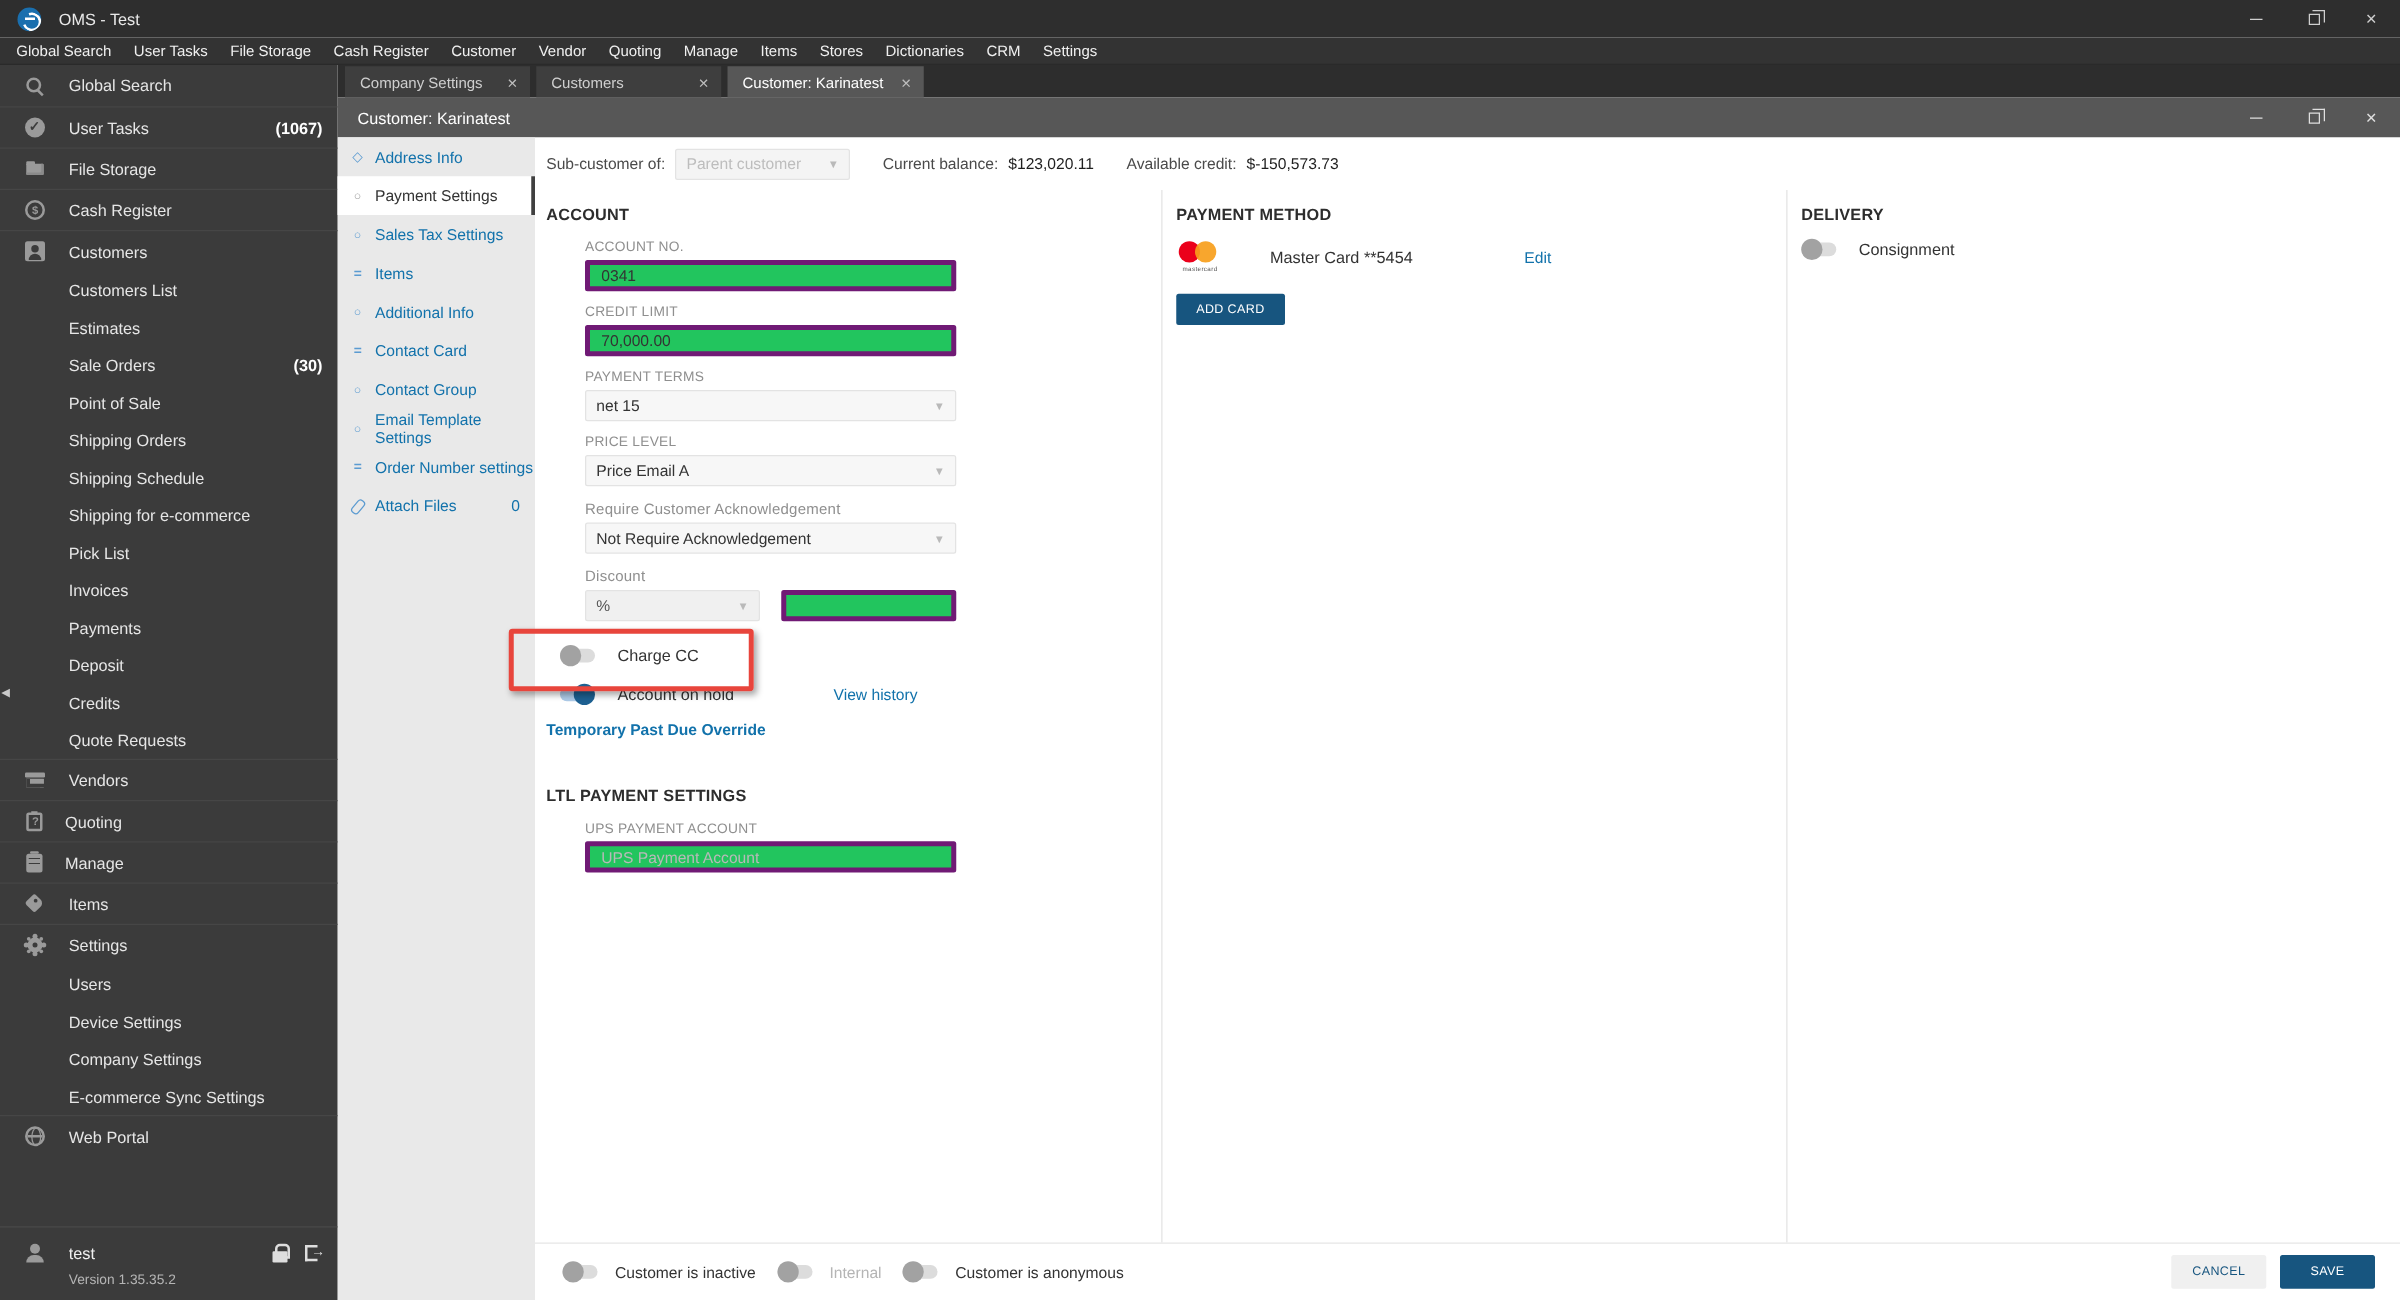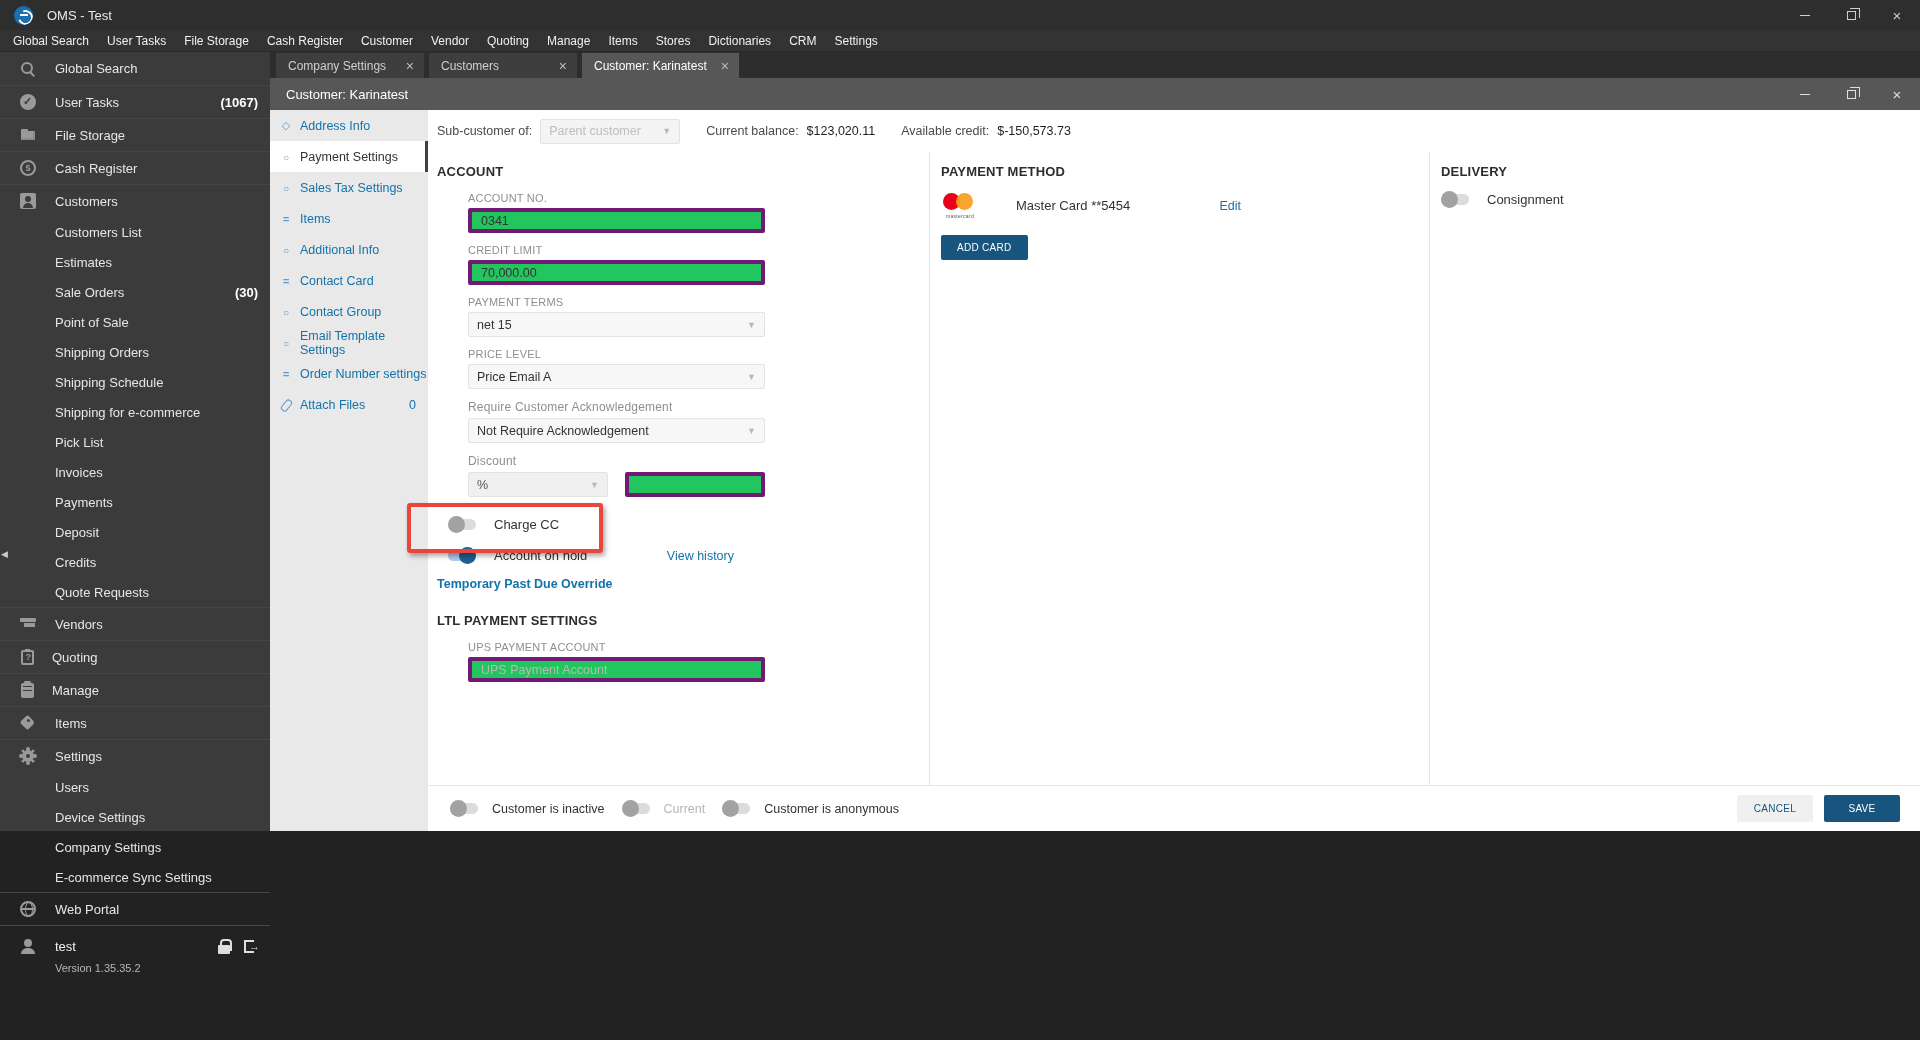--- a/index.html
+++ b/index.html
@@ -1,18 +1,18 @@
 <!DOCTYPE html>
 <html><head>
 <meta charset="utf-8">
 <style>
   * { margin:0; padding:0; box-sizing:border-box; }
   html,body { width:1920px; height:1040px; overflow:hidden; background:#222; }
   body { font-family:"Liberation Sans", sans-serif; font-size:13px; color:#333; }
-  .app { position:relative; width:1920px; height:831px; display:flex; flex-direction:column; background:#fff;border-radius:20px; }
+  .app { position:relative; width:1920px; height:1040px; display:flex; flex-direction:column; background:#fff;border-radius:20px; }
 
   
   .titlebar { height:30px; background:#2e2e2e; display:flex; align-items:center; flex:0 0 auto; }
   .app-logo { width:19px; height:19px; border-radius:50%; background:#1a6fae; margin-left:14px; position:relative; overflow:hidden; }
   .app-logo::before { content:""; position:absolute; left:4px; top:4px; width:11px; height:11px; border:2px solid #fff; border-radius:50%; border-left-color:transparent; transform:rotate(25deg); }
   .app-logo::after { content:""; position:absolute; left:6px; top:8px; width:8px; height:2px; background:#fff; }
   .titlebar .wtitle { color:#e9e9e9; font-size:13px; margin-left:14px; }
   .wcontrols { margin-left:auto; display:flex; height:100%; }
   .wbtn { width:46px; height:100%; display:flex; align-items:center; justify-content:center; color:#cfcfcf; cursor:default; }
   .gl-min { width:10px; border-top:1px solid #cfcfcf; height:0; display:inline-block; }
@@ -141,21 +141,21 @@
   .toggle .knob { position:absolute; left:0; top:-3px; width:17px; height:17px; border-radius:50%; background:#a2a2a2; }
   .toggle.on { background:#aecbe8; }
   .toggle.on .knob { left:11px; background:#1d6091; }
   .toggle-row { display:flex; align-items:center; margin-bottom:14px; }
   .toggle-row .t-label { margin-left:18px; font-size:13px; color:#333; }
   .charge-row { margin-top:20px; margin-bottom:16px; padding-left:11px; }
   .hold-row { padding-left:11px; width:297px; }
   .link { color:#1272ab; font-size:12.5px; cursor:pointer; }
   .link.bold { font-weight:bold; }
   .hold-row .link { margin-left:auto; }
-  .pastdue { margin:6px 0 22px 0; }
+  .pastdue { margin:6px 0 38px 0; }
   .ltl-heading { margin-top:0; }
 
   
   .card-row { display:flex; align-items:center; margin-bottom:16px; width:300px;gap:21px; }
   .mc { width:38px; height:27px; position:relative; flex:0 0 auto; }
   .mc::before { content:""; position:absolute; left:2px; top:1px; width:17px; height:17px; border-radius:50%; background:#eb001b; }
   .mc::after { content:""; position:absolute; left:15px; top:1px; width:17px; height:17px; border-radius:50%; background:#f79e1b; opacity:.92; }
   .mc-word { position:absolute; bottom:0; left:0; width:100%; text-align:center; font-size:5px; color:#555; letter-spacing:.3px; }
   .card-name { margin-left:16px; font-size:13px; color:#333; }
   .card-row .link { margin-left:auto; }
@@ -626,21 +626,21 @@
                   <span class="toggle">
                     <span class="knob"></span>
                   </span>
                   <span class="t-label">Customer is inactive</span>
                 </div>
 
                 <div class="ftoggle muted">
                   <span class="toggle">
                     <span class="knob"></span>
                   </span>
-                  <span class="t-label">Current</span>
+                  <span class="t-label">Internal</span>
                 </div>
 
                 <div class="ftoggle">
                   <span class="toggle">
                     <span class="knob"></span>
                   </span>
                   <span class="t-label">Customer is anonymous</span>
                 </div>
 
             </div>

